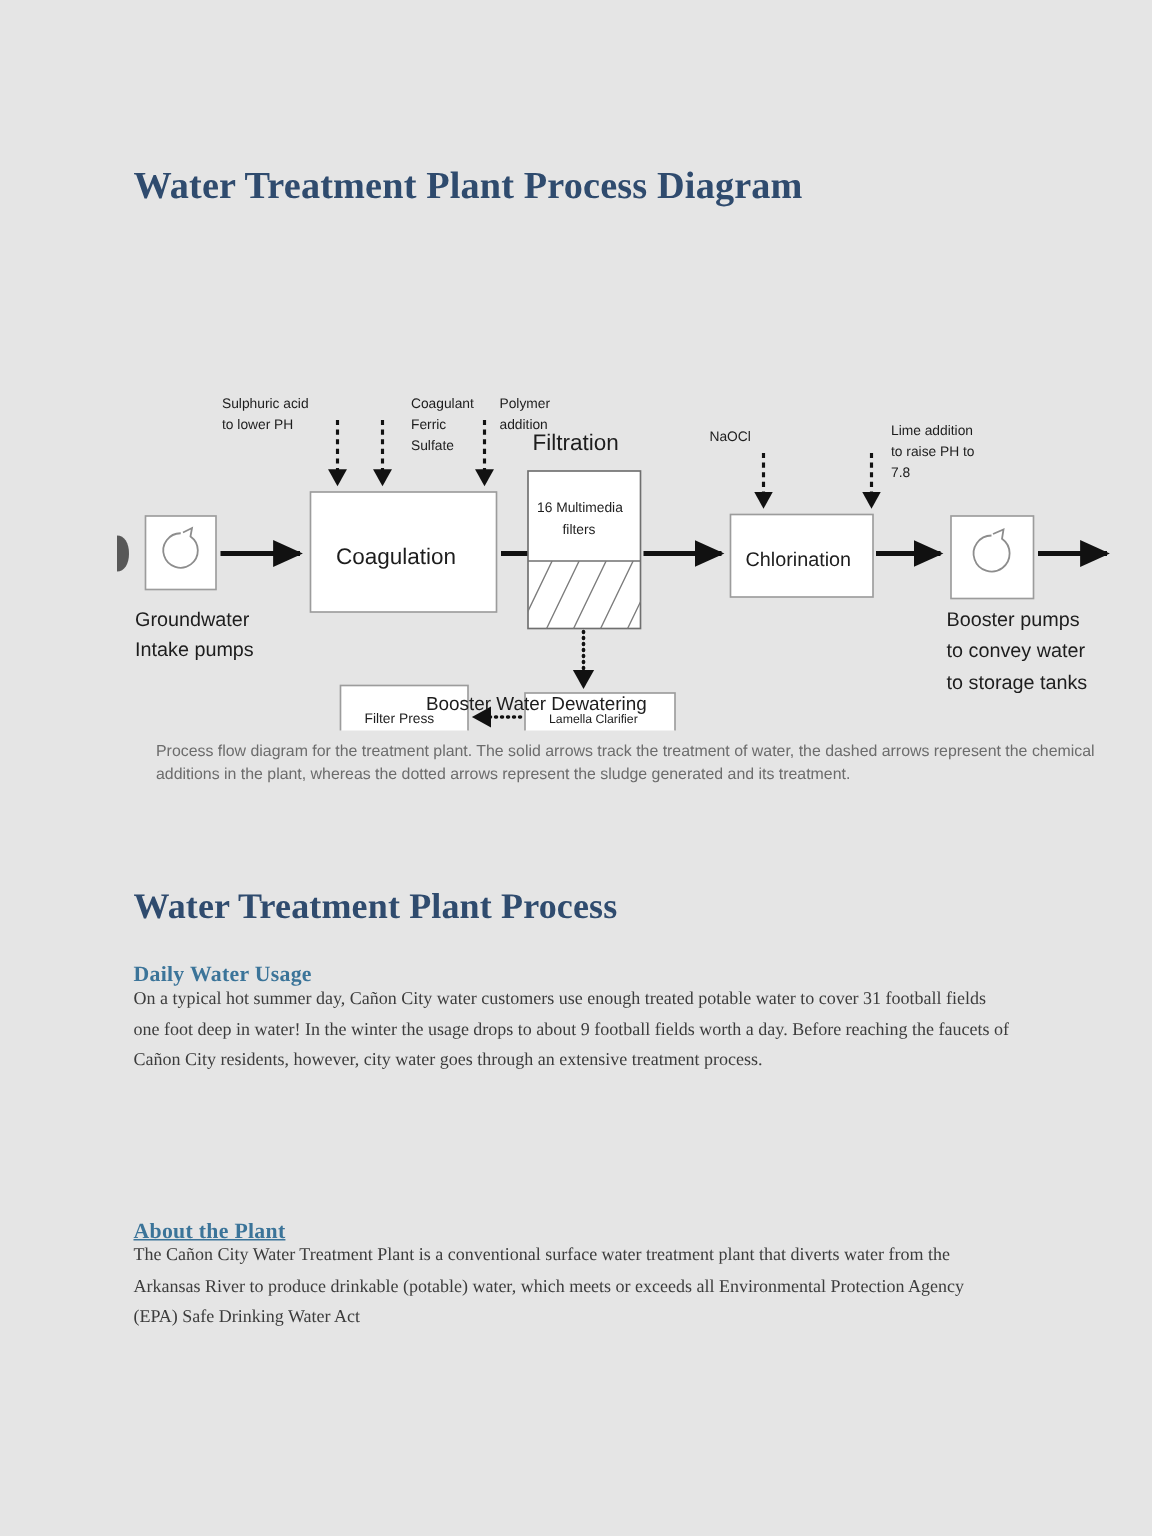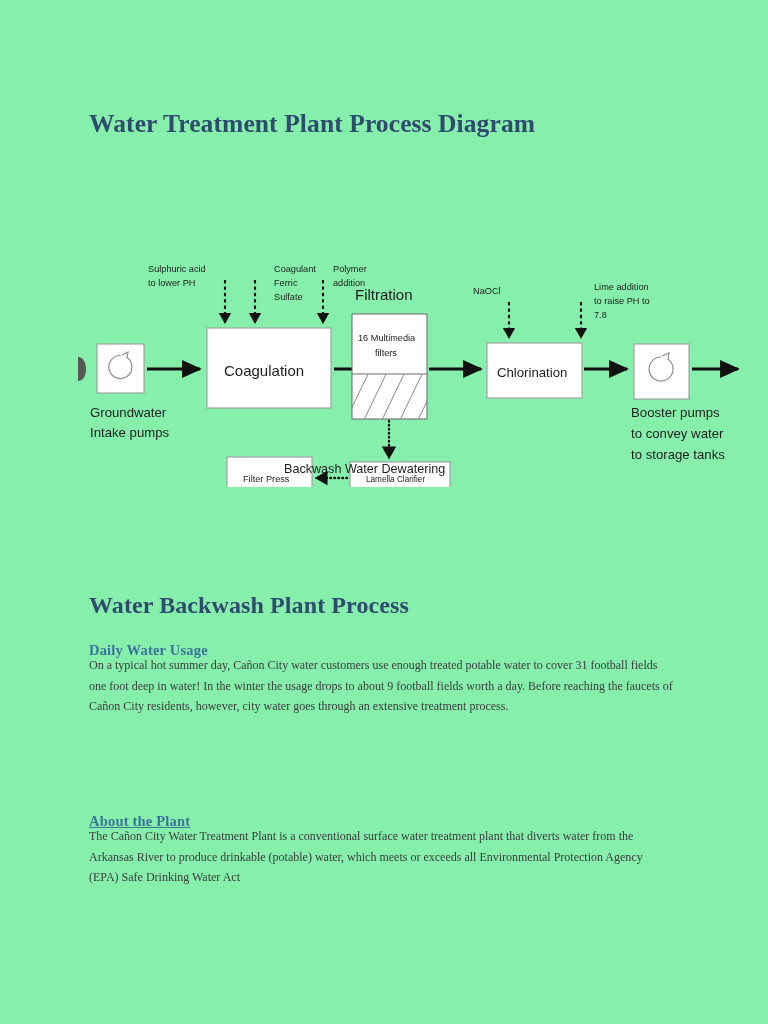--- a/index.html
+++ b/index.html
@@ -13,21 +13,21 @@
     height: 1024px;
     position: relative;
     overflow: hidden;
     font-family: "Liberation Serif", serif;
     color: #3a3a3a;
   }
 
   .page {
     position: absolute;
     inset: 0;
-    background: #86efac;
+    background: #e5e5e5;
   }
 
   
   .h1-title {
     position: absolute;
     left: 89px;
     top: 92px;
     font-family: "Liberation Serif", serif;
     font-size: 25.5px;
     font-weight: bold;
@@ -219,24 +219,25 @@
 
       <path class="sludge" d="M269,226 L239,226" marker-end="url(#ah-sludge)"></path>
 
       <g>
         <rect class="bx" x="149" y="205" width="85" height="42"></rect>
       </g>
       <text class="dg-label lbl-small" x="165" y="230">Filter Press</text>
     </svg>
   </div>
 
-  <div style="position:absolute;left:284px;top:462px;font-family:'Liberation Sans',sans-serif;font-size:12.6px;color:#1d1d1d;white-space:nowrap;">Backwash Water Dewatering</div>
-
-
-  <h2 class="h2-title">Water Backwash Plant Process</h2>
+  <div style="position:absolute;left:284px;top:462px;font-family:'Liberation Sans',sans-serif;font-size:12.6px;color:#1d1d1d;white-space:nowrap;">Booster Water Dewatering</div>
+
+  <div class="caption">Process flow diagram for the treatment plant. The solid arrows track the treatment of water, the dashed arrows represent the chemical additions in the plant, whereas the dotted arrows represent the sludge generated and its treatment.</div>
+
+  <h2 class="h2-title">Water Treatment Plant Process</h2>
 
   <h3 class="h3-sub" id="sub-daily">Daily Water Usage</h3>
   <p class="body-par" id="par-daily">On a typical hot summer day, Cañon City water customers use enough treated potable water to cover 31 football fields one foot deep in water! In the winter the usage drops to about 9 football fields worth a day. Before reaching the faucets of Cañon City residents, however, city water goes through an extensive treatment process.</p>
 
   <h3 class="h3-sub" id="sub-about">About the Plant</h3>
   <p class="body-par" id="par-about">The Cañon City Water Treatment Plant is a conventional surface water treatment plant that diverts water from the Arkansas River to produce drinkable (potable) water, which meets or exceeds all Environmental Protection Agency (EPA) Safe Drinking Water Act</p>
 
 </div>
 
 </body></html>

